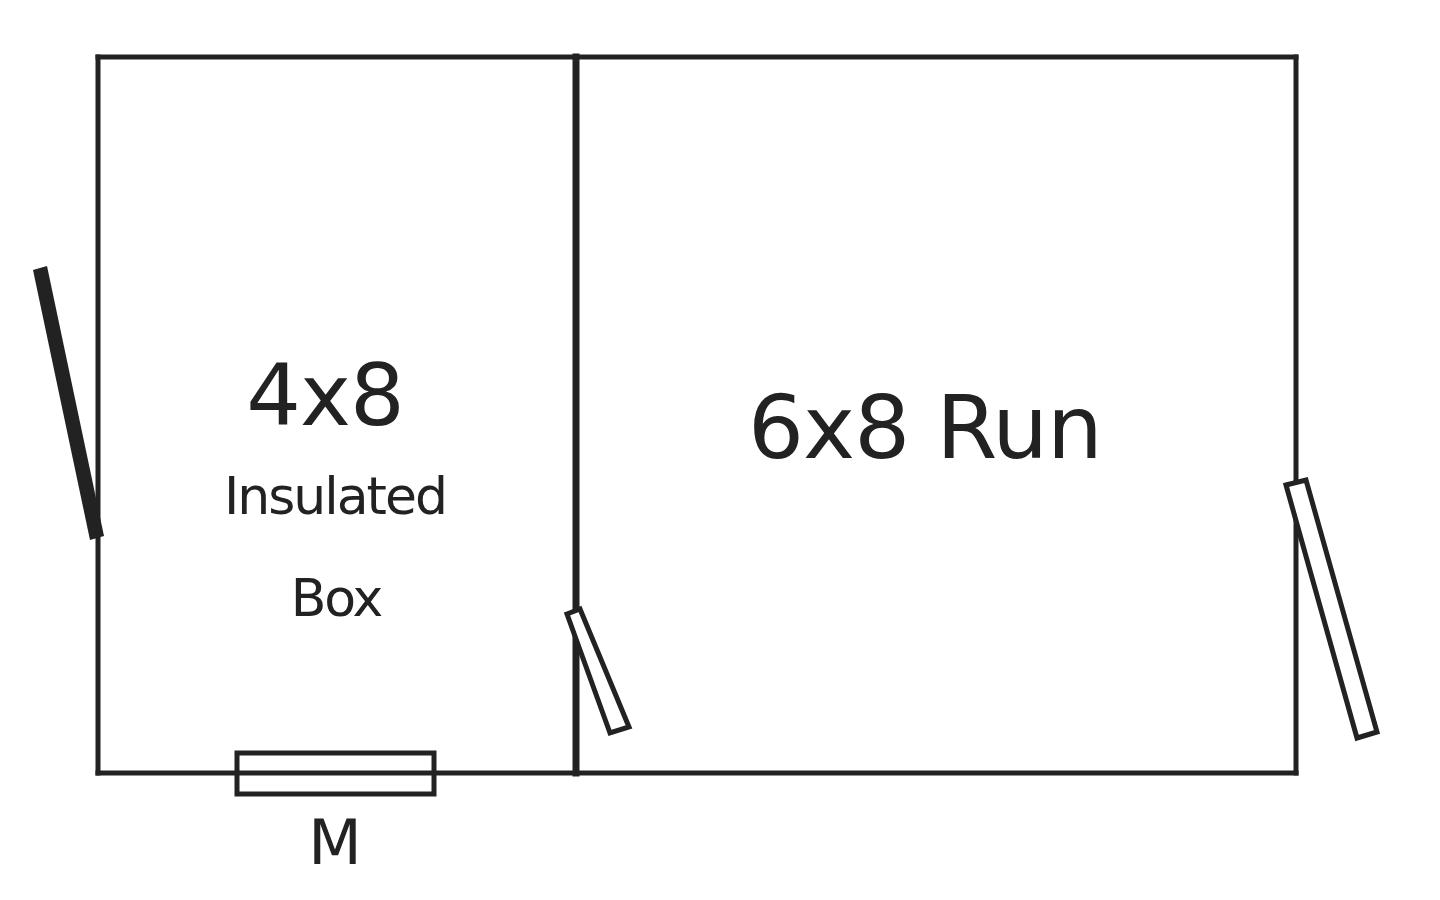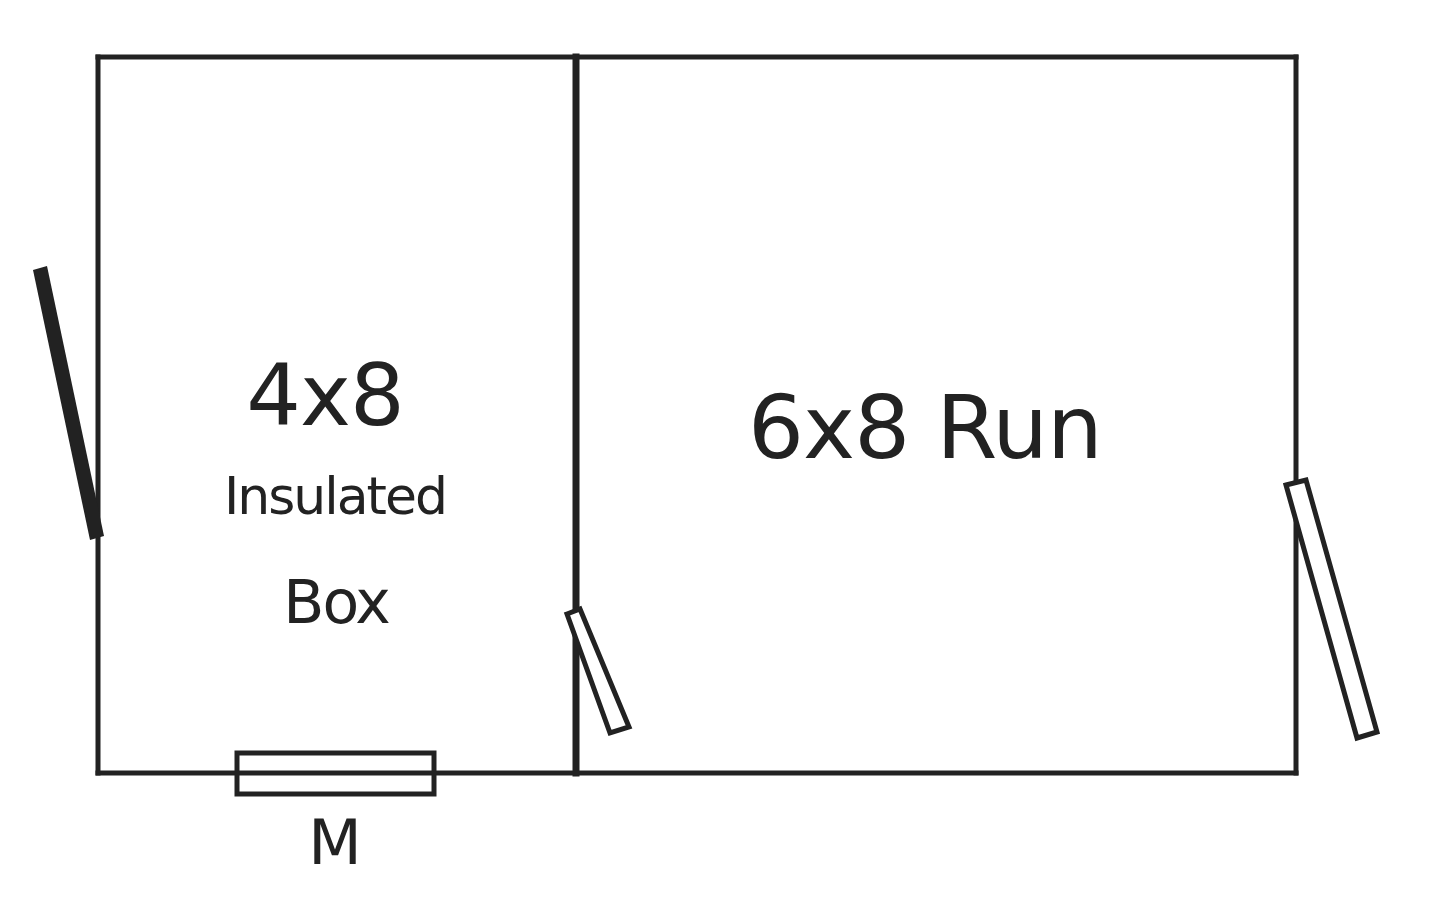--- a/index.html
+++ b/index.html
@@ -2,21 +2,21 @@
 <html><head>
   <meta charset="utf-8">
   <style>
     html, body { margin: 0; padding: 0; background: #ffffff; }
     body { width: 1440px; height: 900px; position: relative; overflow: hidden; }
     #stage { position: absolute; left: 0; top: 0; width: 1440px; height: 900px; }
     .wall { stroke: #222222; fill: none; stroke-linecap: square; }
     .label { position: absolute; color: #222222; font-family: "DejaVu Sans", sans-serif; white-space: nowrap; text-align: center; line-height: 1; }
     #box-dim { left: 230px; top: 352px; width: 190px; font-size: 86px; letter-spacing: -1px; }
     #box-name-1 { left: 140px; top: 470px; width: 390px; font-size: 52px; letter-spacing: -2px; }
-    #box-name-2 { left: 236px; top: 572px; width: 200px; font-size: 60px; letter-spacing: -2px; }
+    #box-name-2 { left: 236px; top: 572px; width: 200px; font-size: 52px; letter-spacing: -2px; }
     #run-label { left: 720px; top: 352px; width: 410px; font-size: 88px; letter-spacing: -1px; margin-top: 32px; }
     #vent-label { left: 285px; top: 812px; width: 100px; font-size: 62px; font-weight: normal; }
   </style>
 </head>
 <body>
 
 <div id="stage">
   <svg width="1440" height="900" viewBox="0 0 1440 900" xmlns="http://www.w3.org/2000/svg">
 
     <g>

